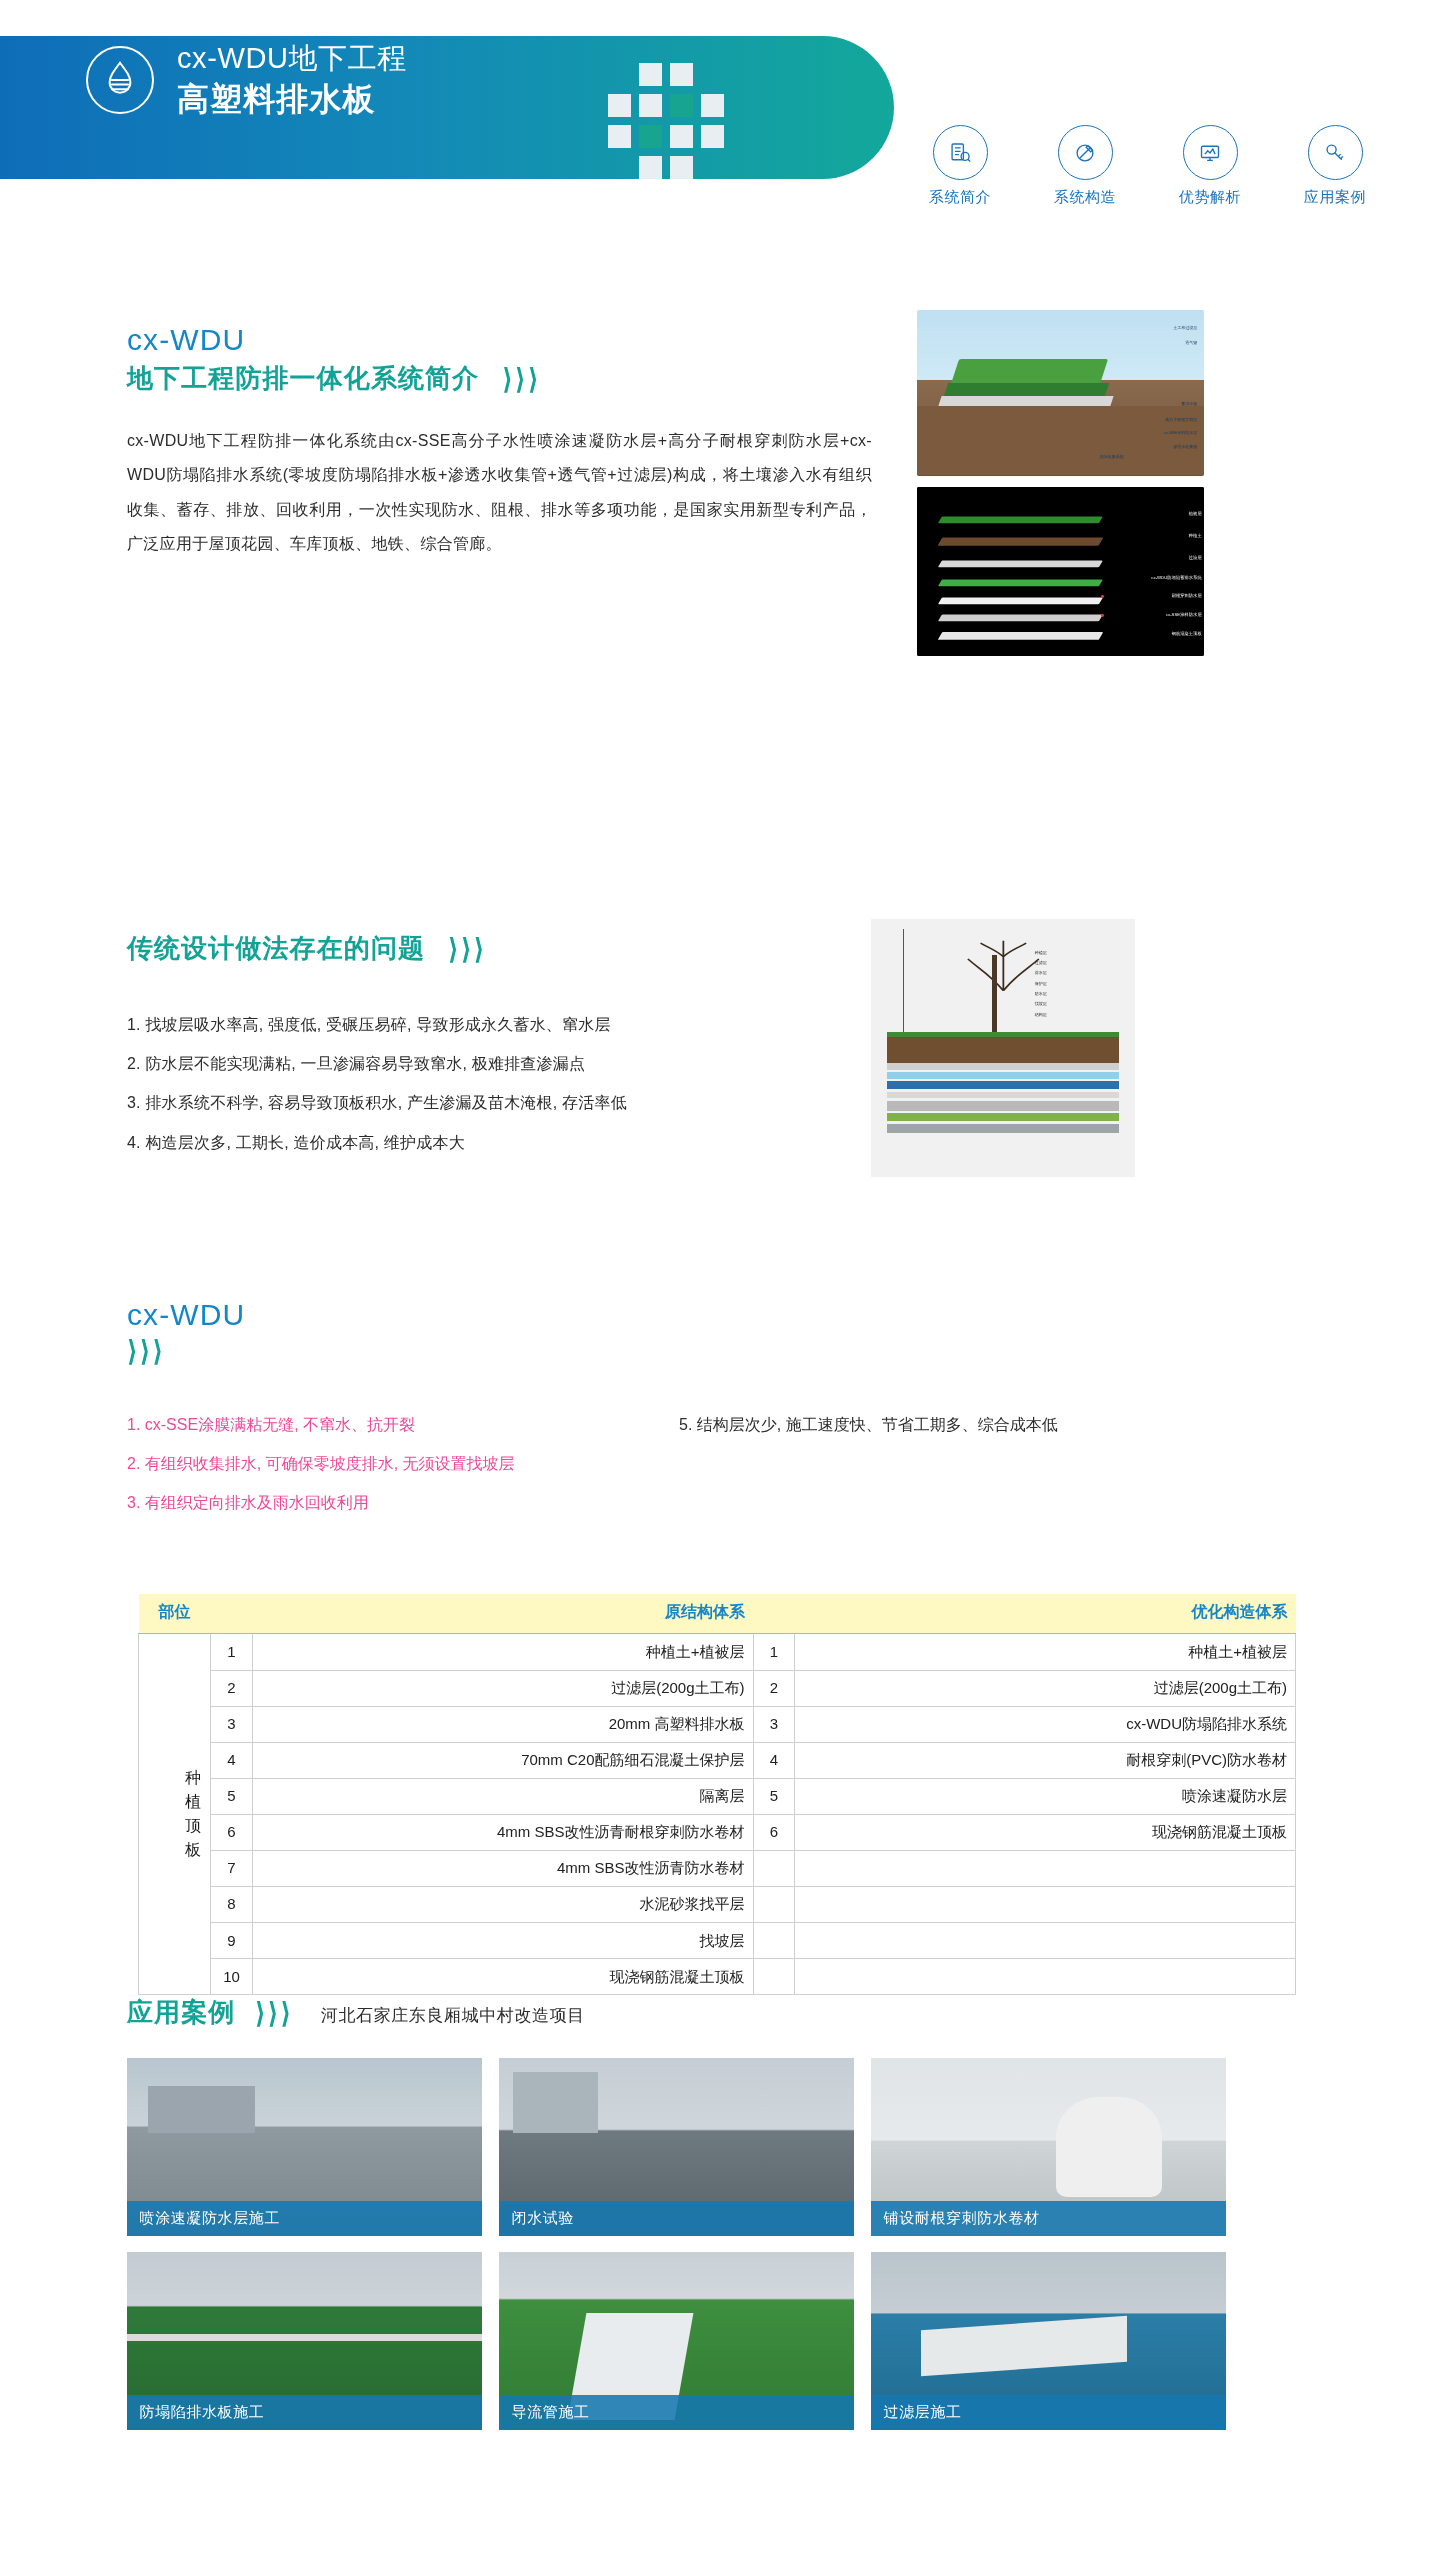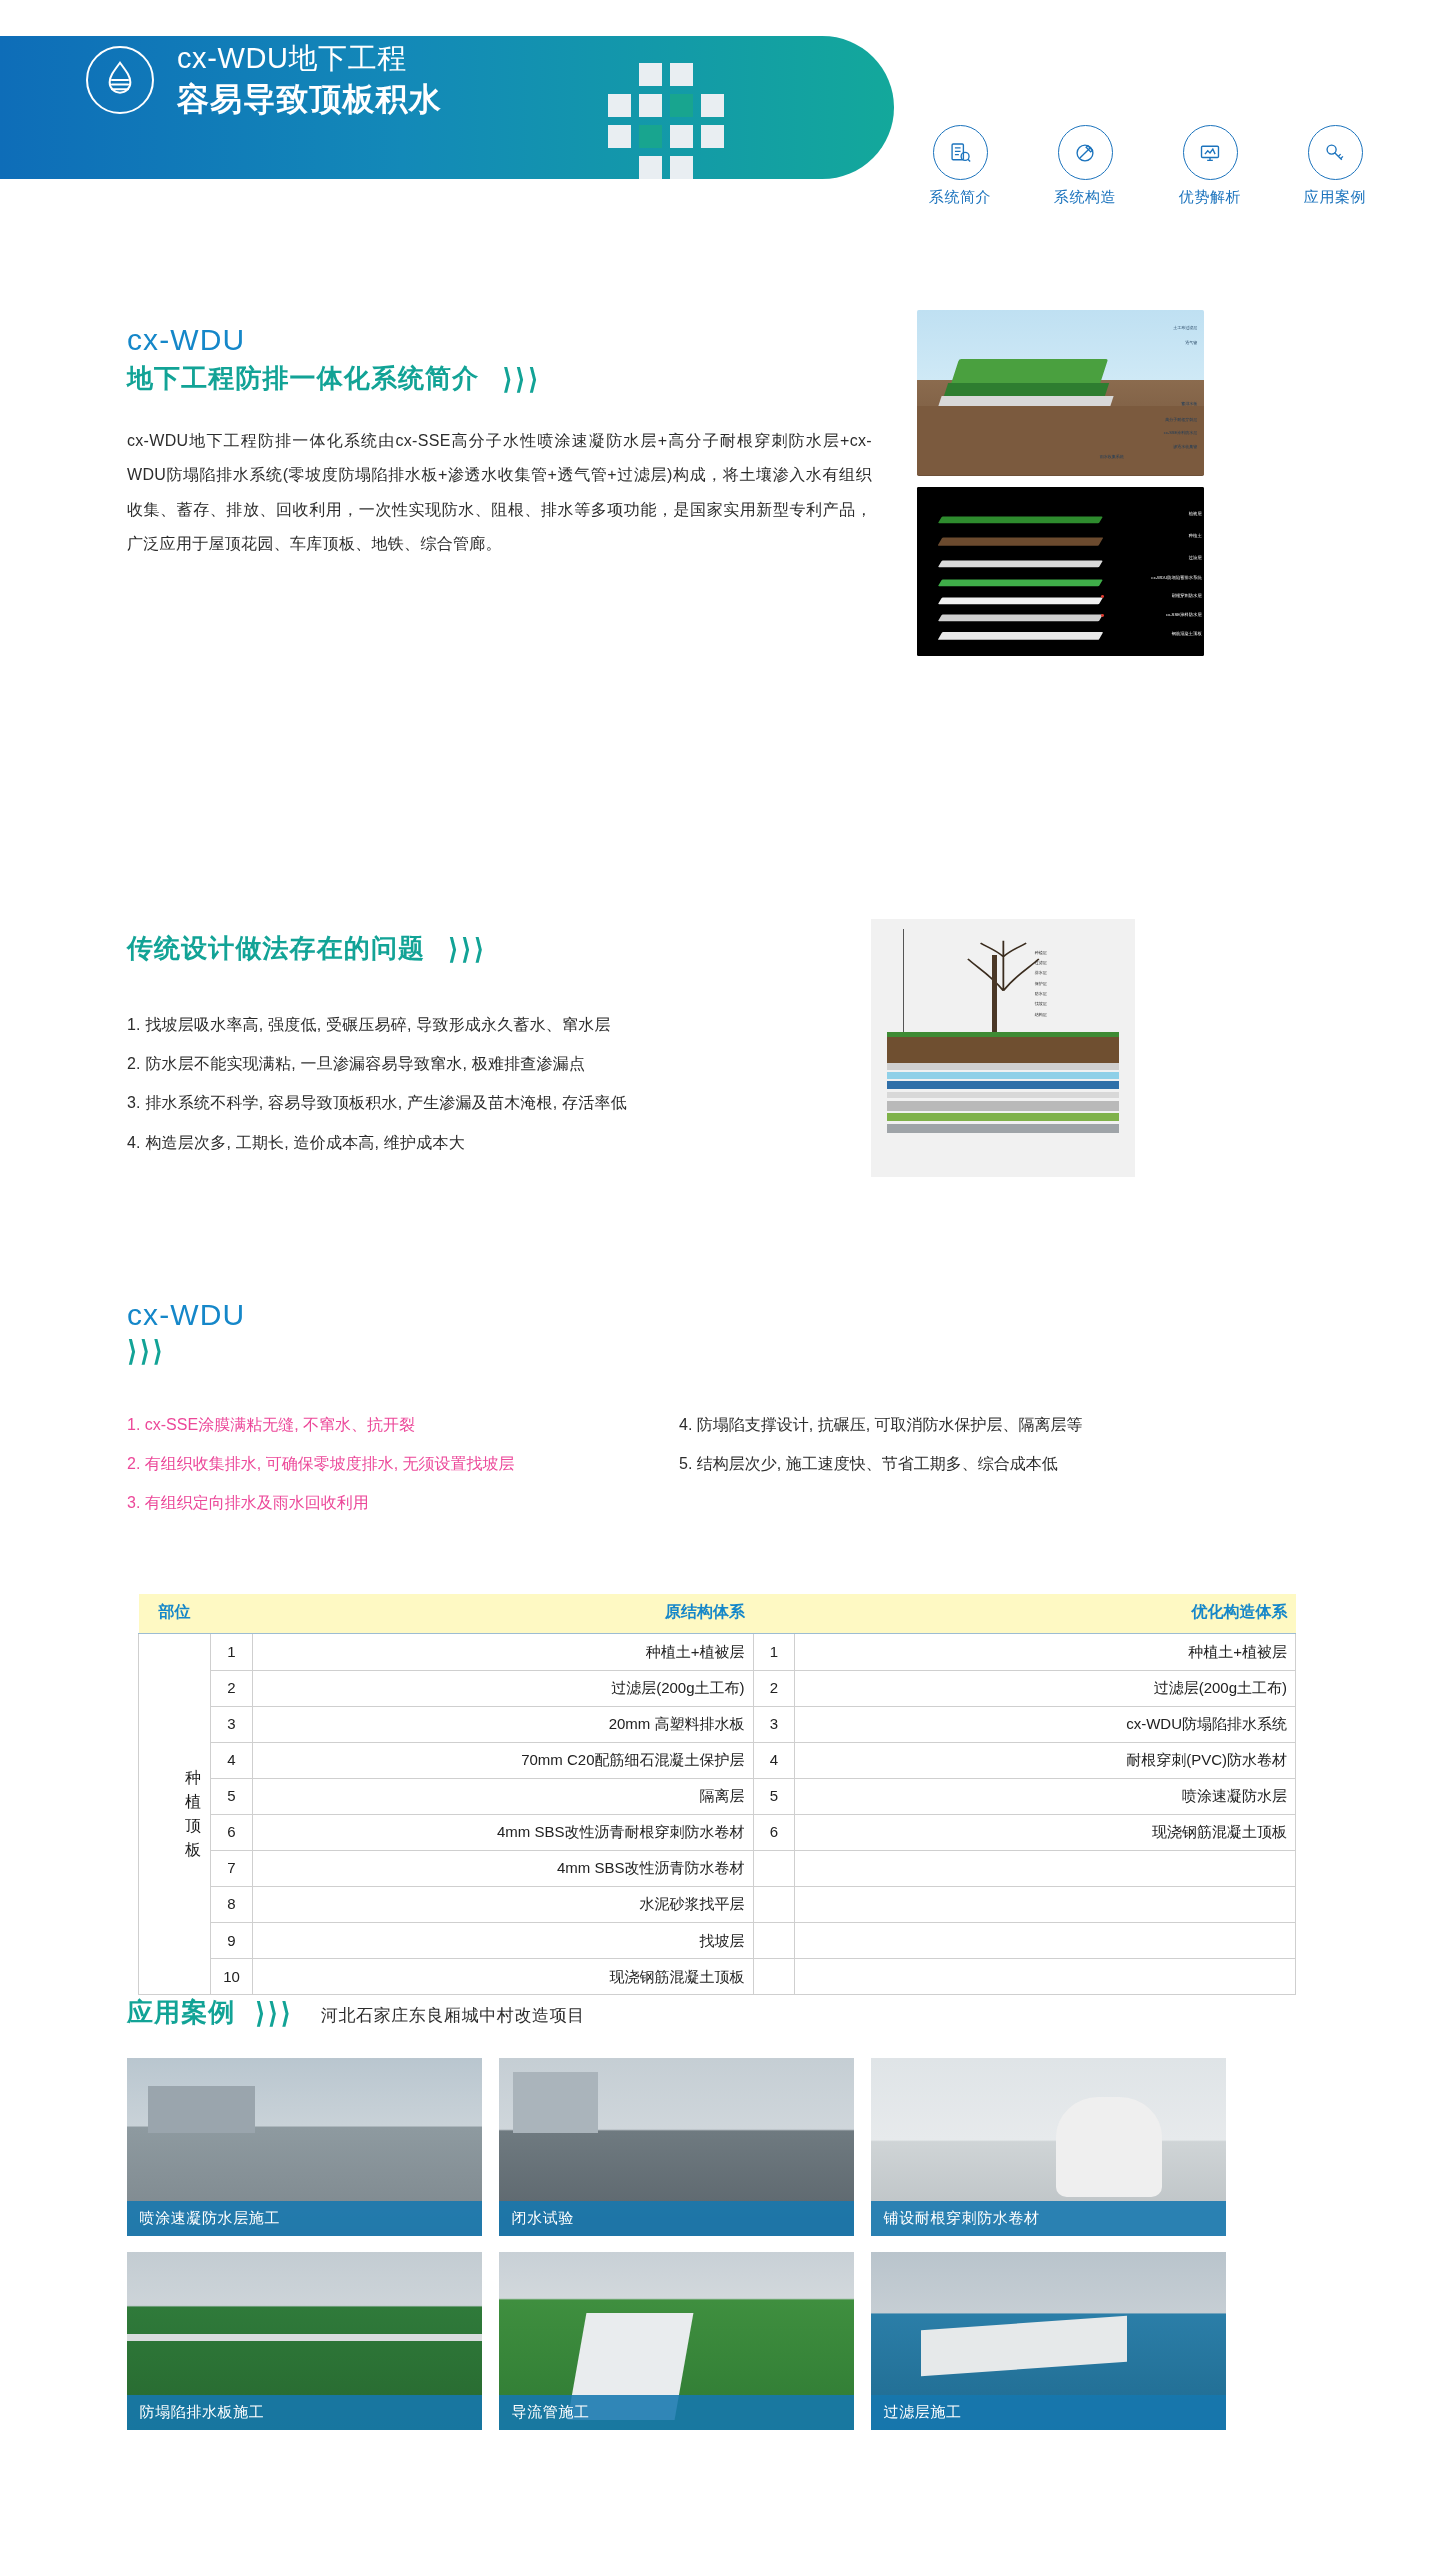--- a/index.html
+++ b/index.html
@@ -280,21 +280,21 @@
 
   <div class="header-band-inner">
     <div class="logo-circle">
       <svg width="46" height="46" viewBox="0 0 80 80">
         <path d="M40 10 C28 26 22 34 22 44 a18 18 0 0 0 36 0 C58 34 52 26 40 10 Z" fill="none" stroke="#ffffff" stroke-width="3.5"></path>
         <path d="M26 40 h28 M26 48 h28 M26 56 h28" stroke="#ffffff" stroke-width="3.5" stroke-linecap="round"></path>
       </svg>
     </div>
     <div class="header-titles">
       <div class="header-title-en">cx-WDU地下工程</div>
-      <div class="header-title-cn">容易导致顶板积水</div>
+      <div class="header-title-cn">高塑料排水板</div>
     </div>
   </div>
 
   <div class="deco-grid">
     <i class="blank"></i>
       <i></i>
       <i></i>
       <i class="blank"></i>
     <i></i>
       <i></i>
@@ -460,21 +460,20 @@
     </div>
   </div>
 
   <div class="adv-left">
     <div>1. cx-SSE涂膜满粘无缝, 不窜水、抗开裂</div>
     <div>2. 有组织收集排水, 可确保零坡度排水, 无须设置找坡层</div>
     <div>3. 有组织定向排水及雨水回收利用</div>
   </div>
 
   <div class="adv-right">
-    <div>4. 防塌陷支撑设计, 抗碾压, 可取消防水保护层、隔离层等</div>
     <div>5. 结构层次少, 施工速度快、节省工期多、综合成本低</div>
   </div>
 
   <table class="tbl">
     <thead>
       <tr>
         <th class="c-part">部位</th>
         <th colspan="2">原结构体系</th>
         <th colspan="2">优化构造体系</th>
       </tr>

